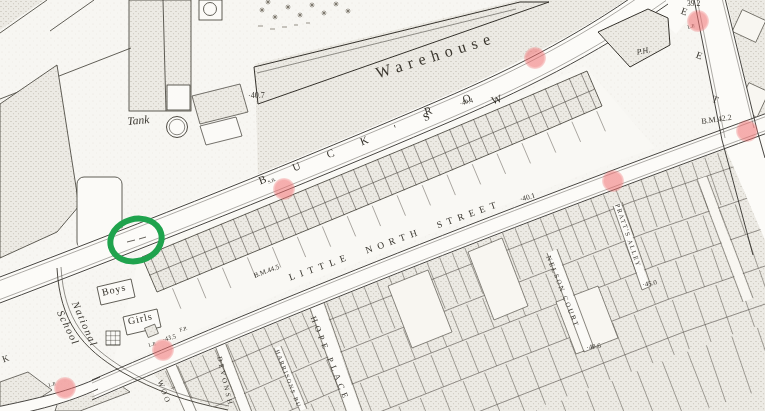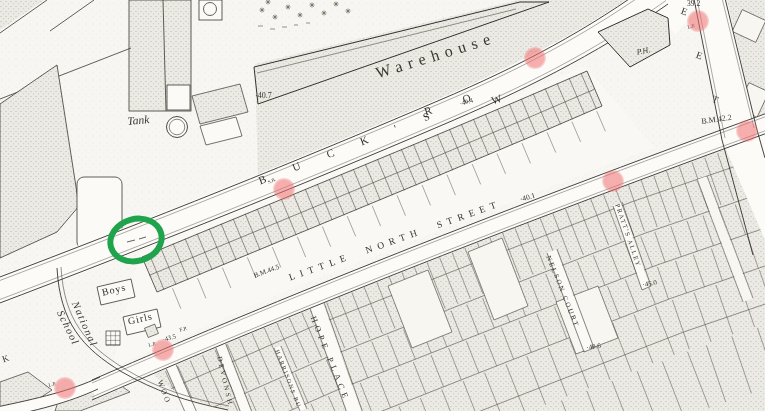--- a/index.html
+++ b/index.html
@@ -171,21 +171,21 @@
 <span class="lbl" style="left:127px;top:317px;font-size:10px;letter-spacing:1px;transform:rotate(-13deg);">Girls</span>
 <span class="lbl" style="left:317px;top:315px;font-size:8.5px;letter-spacing:4px;transform:rotate(68deg);">HOPE PLACE</span>
 <span class="lbl" style="left:280px;top:349px;font-size:6px;letter-spacing:1.5px;transform:rotate(69deg);">HARRISONS BU</span>
 <span class="lbl" style="left:222px;top:356px;font-size:7px;letter-spacing:2.5px;transform:rotate(77deg);">DEVONSH</span>
 <span class="lbl" style="left:163px;top:379px;font-size:7.5px;letter-spacing:2.5px;transform:rotate(69deg);">WOO</span>
 <span class="lbl" style="left:551px;top:255px;font-size:7px;letter-spacing:2px;transform:rotate(68deg);">NELSON COURT</span>
 <span class="lbl" style="left:620px;top:203px;font-size:6.5px;letter-spacing:1.5px;transform:rotate(71deg);">PRATT'S ALLEY</span>
 <span class="lbl it" style="left:636px;top:49px;font-size:8px;transform:rotate(-12deg);">P.H.</span>
 <span class="lbl" style="left:253px;top:273px;font-size:7px;transform:rotate(-20deg);">B.M.44.5</span>
 <span class="lbl" style="left:701px;top:118px;font-size:8px;transform:rotate(-8deg);">B.M.42.2</span>
-<span class="lbl" style="left:255px;top:92px;font-size:8px;font-family:Liberation Serif, serif;">·40.7</span>
+<span class="lbl" style="left:248px;top:92px;font-size:8px;font-family:Liberation Serif, serif;">·40.7</span>
 <span class="lbl" style="left:687px;top:0px;font-size:7.5px;text-align:right;">39.2</span>
 <span class="lbl" style="left:642px;top:282px;font-size:7px;transform:rotate(-10deg);">·45.0</span>
 <span class="lbl" style="left:586px;top:345px;font-size:7px;transform:rotate(-10deg);">·40.6</span>
 <span class="lbl" style="left:162px;top:337px;font-size:6.5px;transform:rotate(-16deg);">·43.5</span>
 <span class="lbl" style="left:179px;top:328px;font-size:5.5px;transform:rotate(-16deg);">F.P.</span>
 <span class="lbl" style="left:1px;top:356px;font-size:9px;transform:rotate(-20deg);">K</span>
 <span class="lbl" style="left:683px;top:6px;font-size:10px;transform:rotate(20deg);">E</span>
 <span class="lbl" style="left:698px;top:50px;font-size:10px;transform:rotate(20deg);">E</span>
 <span class="lbl" style="left:714px;top:94px;font-size:10px;transform:rotate(20deg);">T</span>
 <span class="lbl" style="left:267px;top:180px;font-size:5px;transform:rotate(-21deg);">S.B.</span>

